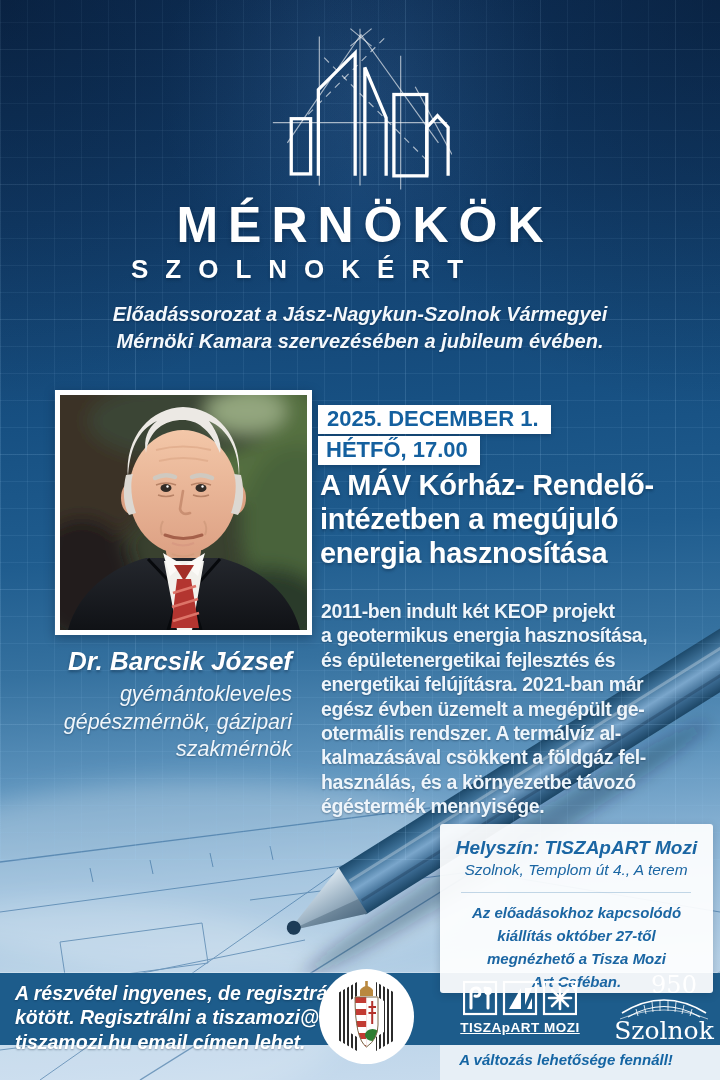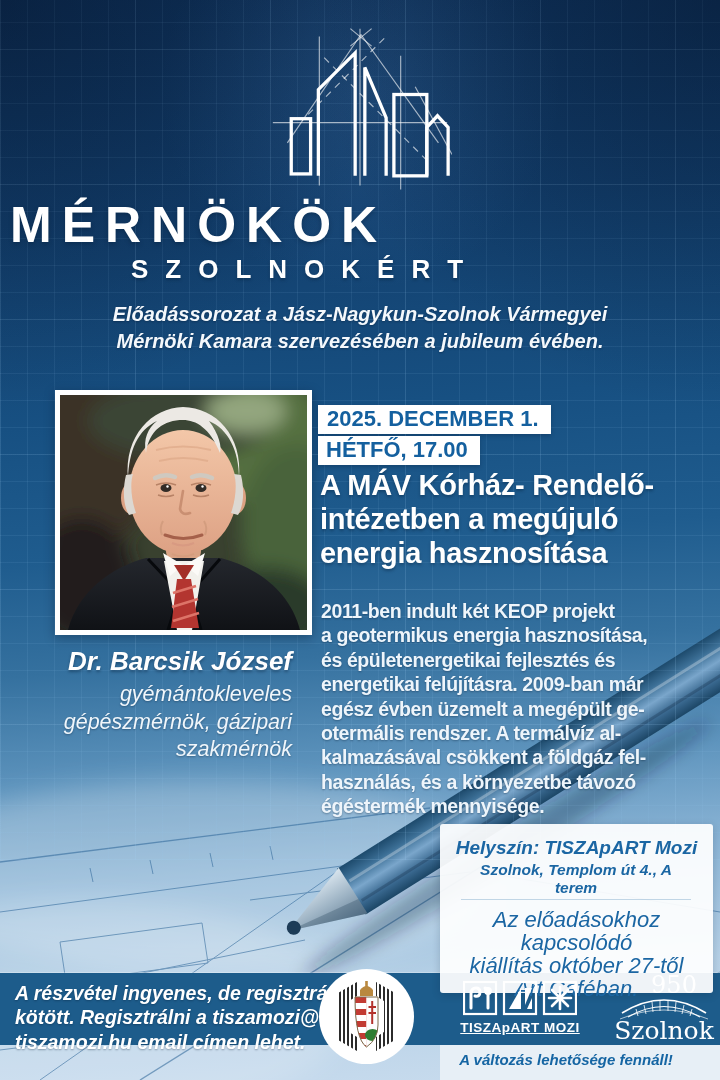--- a/index.html
+++ b/index.html
@@ -22,21 +22,21 @@
   }
   .vignette {
     position:absolute; left:0; top:0; width:720px; height:560px; pointer-events:none;
     background:
       radial-gradient(circle at 0% 0%,   rgba(3,15,35,.42), transparent 45%),
       radial-gradient(circle at 100% 0%, rgba(3,15,35,.42), transparent 45%),
       radial-gradient(circle at 50% 16%, rgba(95,155,215,.18), transparent 34%);
   }
   .logo-svg { left:268px; top:26px; }
   .logo-title {
-    left:0; top:196px; width:720px; 
+    left:0; top:196px; width:720px; text-align:center;
     font-size:50px; font-weight:700; color:#fff; letter-spacing:10px; text-indent:10px;
     text-shadow:0 2px 4px rgba(0,25,50,.35);
   }
   .logo-subtitle {
     left:0; top:254px; width:594px; text-align:center;
     font-size:26px; font-weight:700; color:#fff; letter-spacing:17px; text-indent:17px;
     text-shadow:0 2px 3px rgba(0,25,50,.35);
   }
   .series-note {
     left:0; top:301px; width:720px; text-align:center;
@@ -75,23 +75,23 @@
     font-size:21.5px; font-style:italic; line-height:27.5px; color:#f0f6fb;
     text-shadow:0 1px 2px rgba(0,25,50,.35);
   }
   .venue-box {
     left:440px; top:824px; width:273px; height:169px;
     background:rgba(255,255,255,.93); border-radius:3px;
     color:#1b66a3; text-align:center; padding-top:13px;
     box-shadow:0 2px 8px rgba(0,20,45,.18); z-index:2;
   }
   .venue-line1 { font-size:19px; font-weight:700; font-style:italic; }
-  .venue-line2 { font-size:15.5px; font-weight:700; font-style:italic; margin-top:2px;
-                 border-bottom:1px solid rgba(27,102,163,.25); padding-bottom:2px; width:230px; margin-left:21px;}
-  .venue-exh   { font-size:22px; font-weight:400; font-style:italic; line-height:23px; margin-top:8px; }
+  .venue-line2 { font-size:15.5px; font-weight:400; font-style:italic; margin-top:2px;
+                 border-bottom:1px solid rgba(27,102,163,.25); padding-bottom:13px; width:230px; margin-left:21px;}
+  .venue-exh   { font-size:15px; font-weight:700; font-style:italic; line-height:23px; margin-top:8px; }
   .bottom-bar { left:0; top:973px; width:720px; height:72px; background:#1d5c8b; z-index:1;
                 box-shadow:0 -1px 0 rgba(255,255,255,.25); }
   .registration {
     left:15px; top:981px; z-index:2;
     font-size:19.5px; font-weight:700; font-style:italic; color:#fff; line-height:24.3px;
     text-shadow:0 1px 2px rgba(0,25,50,.35);
   }
   .chamber-logo { left:319px; top:969px; z-index:3; }
   .tp-glyphs { left:463px; top:979px; z-index:2; }
   .tp-label {
@@ -276,21 +276,21 @@
   <div class="abs event-title">
     <div>A MÁV Kórház- Rendelő-</div>
     <div>intézetben a megújuló</div>
     <div>energia hasznosítása</div>
   </div>
 
   <div class="abs event-desc">
     <div>2011-ben indult két KEOP projekt</div>
     <div>a geotermikus energia hasznosítása,</div>
     <div>és épületenergetikai fejlesztés és</div>
-    <div>energetikai felújításra. 2009-ban már</div>
+    <div>energetikai felújításra. 2021-ban már</div>
     <div>egész évben üzemelt a megépült ge-</div>
     <div>otermális rendszer. A termálvíz al-</div>
     <div>kalmazásával csökkent a földgáz fel-</div>
     <div>használás, és a környezetbe távozó</div>
     <div>égéstermék mennyisége.</div>
   </div>
 
   <div class="abs speaker-block">
     <div class="speaker-name">Dr. Barcsik József</div>
     <div class="speaker-quals">
@@ -299,20 +299,21 @@
       <div>szakmérnök</div>
     </div>
   </div>
 
   <div class="abs venue-box">
     <div class="venue-line1">Helyszín: TISZApART Mozi</div>
     <div class="venue-line2">Szolnok, Templom út 4., A terem</div>
     <div class="venue-exh">
       <div>Az előadásokhoz kapcsolódó</div>
       <div>kiállítás október 27-től</div>
+      <div>megnézhető a Tisza Mozi</div>
       <div>Art Caféban.</div>
     </div>
   </div>
 
   <div class="abs bottom-bar"></div>
   <div class="abs slogan-panel"></div>
 
   <div class="abs registration">
     <div>A részvétel ingyenes, de regisztrációhoz</div>
     <div>kötött. Regisztrálni a tiszamozi@</div>

